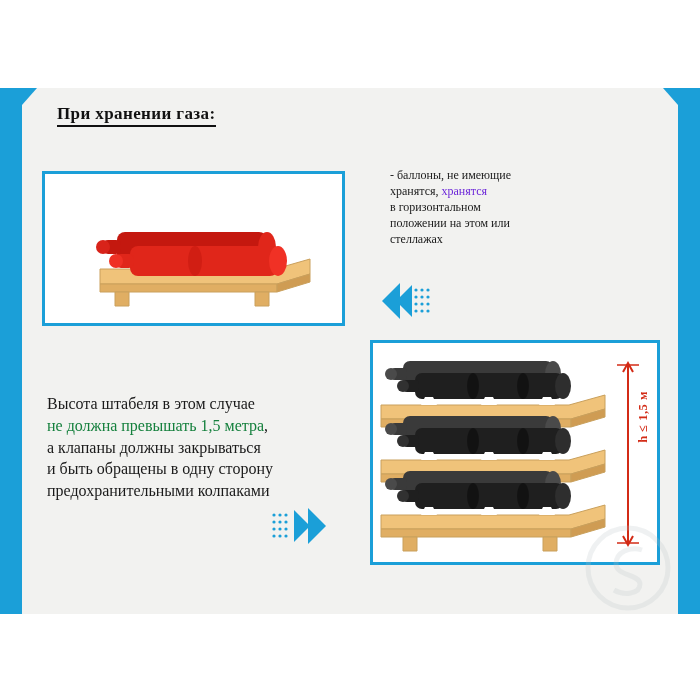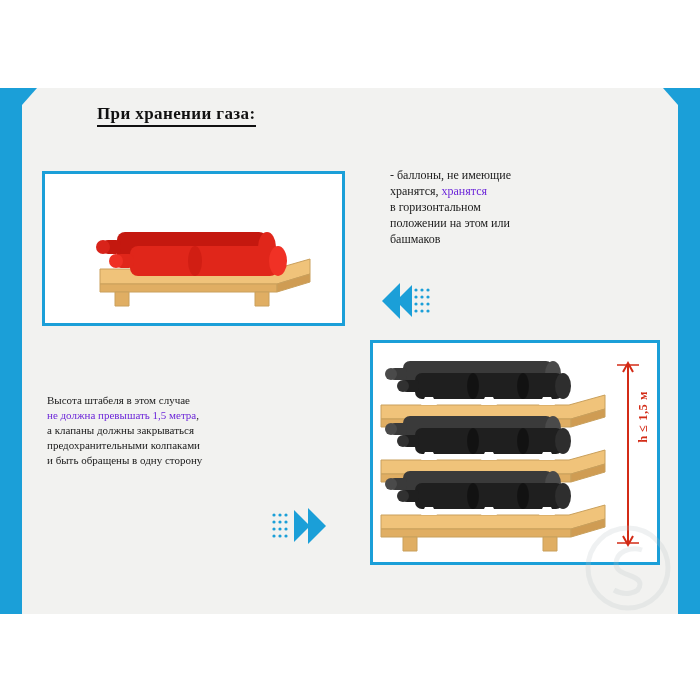--- a/index.html
+++ b/index.html
@@ -65,21 +65,20 @@
 
   
   .title {
     position: absolute;
     left: 57px;
     top: 104px;
     font-size: 17px;
     font-weight: bold;
     color: #111111;
     letter-spacing: 0.4px;
-    margin-left: 40px;
   }
   .title span {
     border-bottom: 2px solid #111111;
     padding-bottom: 2px;
   }
 
   
   .figure1 {
     position: absolute;
     left: 42px;
@@ -115,26 +114,26 @@
   .text-right .hl {
     color: #6d28d9;
   }
 
   
   .text-left {
     position: absolute;
     left: 47px;
     top: 393px;
     width: 318px;
-    font-size: 11px;
+    font-size: 16px;
     line-height: 1.36;
     color: #1a1a1a;
   }
   .text-left .hl {
-    color: #6d28d9;
+    color: #15803d;
   }
 
   
   .arrow-left {
     position: absolute;
     left: 378px;
     top: 280px;
     width: 56px;
     height: 42px;
   }
@@ -214,21 +213,21 @@
         <ellipse cx="150" cy="87" rx="7" ry="15" fill="#c4180f" opacity="0.55"></ellipse>
       </g>
     </svg>
   </div>
 
   <div class="text-right">
     <div>- баллоны, не имеющие</div>
     <div><span>хранятся, </span><span class="hl">хранятся</span></div>
     <div>в горизонтальном</div>
     <div>положении на этом или</div>
-    <div>башмаков</div>
+    <div>стеллажах</div>
   </div>
 
   <div class="arrow-left">
     <svg width="56" height="42" viewBox="0 0 56 42">
       <polygon points="22,3 22,39 4,21" fill="#1b9fd8"></polygon>
       <polygon points="34,5 34,37 18,21" fill="#1b9fd8"></polygon>
       <g fill="#1b9fd8">
         <circle cx="38" cy="10" r="1.6"></circle>
           <circle cx="44" cy="10" r="1.6"></circle>
           <circle cx="50" cy="10" r="1.6"></circle>
@@ -242,22 +241,22 @@
           <circle cx="44" cy="31" r="1.6"></circle>
           <circle cx="50" cy="31" r="1.6"></circle>
       </g>
     </svg>
   </div>
 
   <div class="text-left">
     <div>Высота штабеля в этом случае</div>
     <div><span class="hl">не должна превышать 1,5 метра</span><span>,</span></div>
     <div>а клапаны должны закрываться</div>
+    <div>и быть обращены в одну сторону</div>
     <div>предохранительными колпаками</div>
-    <div>и быть обращены в одну сторону</div>
   </div>
 
   <div class="arrow-right">
     <svg width="60" height="42" viewBox="0 0 60 42">
       <g fill="#1b9fd8">
         <circle cx="4" cy="10" r="1.6"></circle>
           <circle cx="10" cy="10" r="1.6"></circle>
           <circle cx="16" cy="10" r="1.6"></circle>
         <circle cx="4" cy="17" r="1.6"></circle>
           <circle cx="10" cy="17" r="1.6"></circle>

